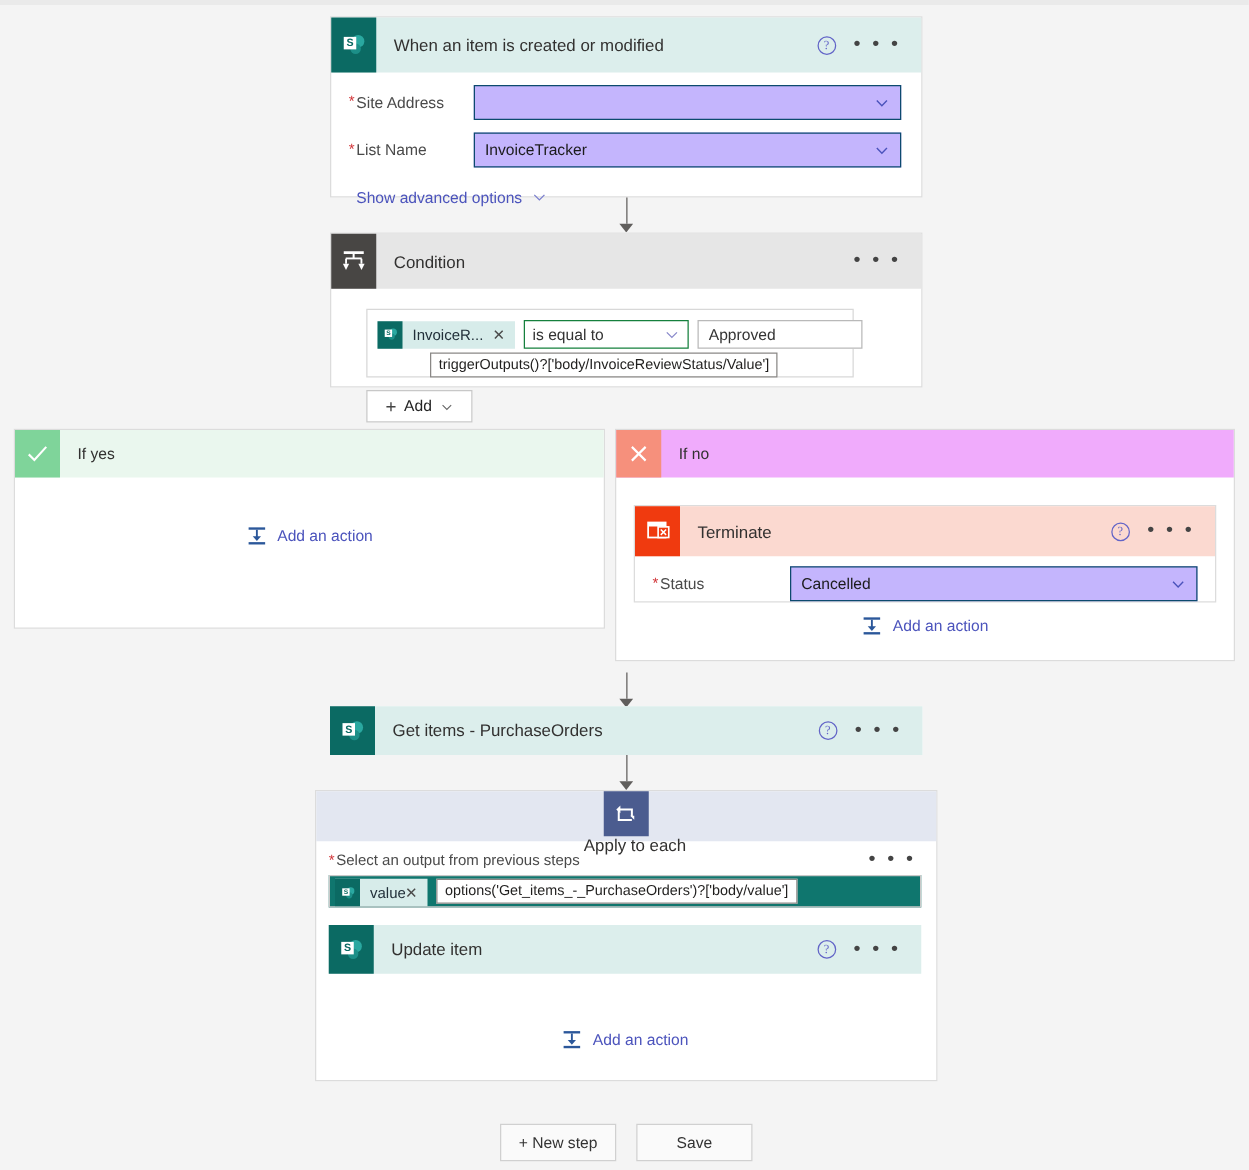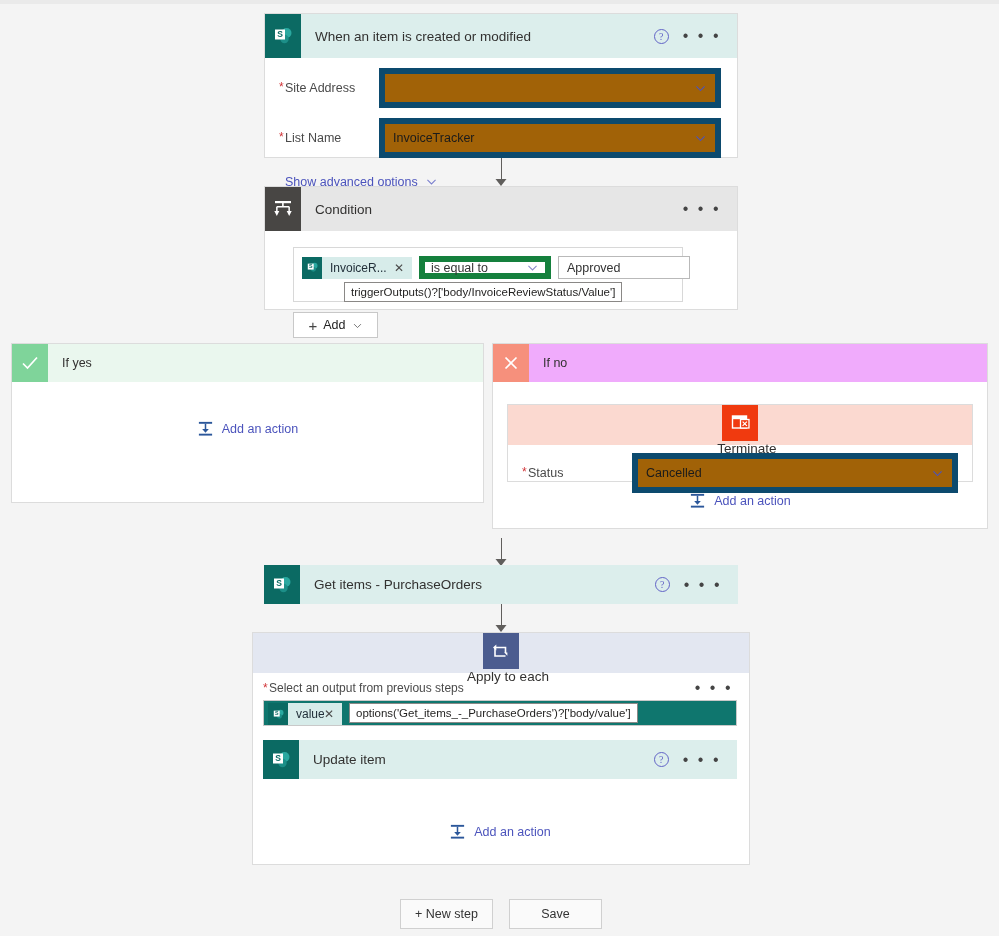--- a/index.html
+++ b/index.html
@@ -69,23 +69,23 @@
   .flabel {
     width: 100px; flex: 0 0 100px;
     font-size: 12.5px; color: #4a4a4a;
     position: relative; padding-left: 6px;
   }
   .req-star {
     color: #d13438; position: absolute; left: 0; top: -1px; font-size: 12px;
   }
   .fctrl {
     flex: 1;
-    height: 40px;
-    border: 6px solid #0c4a6e;
-    background: #a16207;
+    height: 28px;
+    border: 1px solid #0c4a6e;
+    background: #c4b5fd;
     display: flex; align-items: center;
     padding: 0 8px;
     font-size: 12.5px;
     color: #1b1b1b;
     position: relative;
   }
   .chev {
     margin-left: auto;
     width: 13px; height: 13px;
   }
@@ -114,21 +114,21 @@
   .cond-row { display:flex; align-items:center; gap: 7px; }
   .token {
     display:flex; align-items:center;
     background:#d7ecea; height: 22px; padding-right:8px;
     width: 110px; flex: 0 0 110px;
   }
   .token-ico { width:20px; height:22px; background:#0b6a63; display:flex;align-items:center;justify-content:center; flex:0 0 20px;}
   .token-label { font-size:12px; color:#22303a; margin-left:8px; white-space:nowrap; overflow:hidden; }
   .token-x { margin-left:auto; font-size:12px; color:#4a4a4a; cursor:pointer; }
   .sel-ctrl {
-    height: 23px; border:6px solid #15803d; background:#fff;
+    height: 23px; border:1px solid #15803d; background:#fff;
     display:flex; align-items:center; padding:0 6px; font-size:12.5px;
     width: 132px; flex:0 0 132px;
   }
   .val-ctrl {
     height: 23px; border:1px solid #b9b9b9; background:#fff;
     display:flex; align-items:center; padding:0 8px; font-size:12.5px;
     width: 132px; flex:0 0 132px;
   }
   .tooltip {
     position:absolute;
@@ -322,21 +322,21 @@
     <div class="branch-head no-head">
       <div class="branch-sq no-sq">
         <svg width="18" height="18" viewBox="0 0 18 18">
           <path d="M3.5 3.5 L14.5 14.5 M14.5 3.5 L3.5 14.5" stroke="#ffffff" stroke-width="1.7"></path>
         </svg>
       </div>
       <span class="branch-title">If no</span>
     </div>
 
     <div class="card" style="left:14px; top:60px; width:466px; height:78px;">
-      <div class="card-header term-head" style="height:40px;flex-direction:column;">
+      <div class="card-header term-head" style="height:40px;">
         <div class="term-sq">
           <svg width="21" height="20" viewBox="0 0 21 20">
             <rect x="2.5" y="3" width="14" height="12" fill="none" stroke="#ffffff" stroke-width="1.4"></rect>
             <rect x="2.5" y="3" width="14" height="3.2" fill="#ffffff"></rect>
             <rect x="10.5" y="6.5" width="8.5" height="8.5" fill="#f03a0f" stroke="#ffffff" stroke-width="1.3"></rect>
             <path d="M12.6 8.6 L16.9 12.9 M16.9 8.6 L12.6 12.9" stroke="#ffffff" stroke-width="1.2"></path>
           </svg>
         </div>
         <span class="card-title">Terminate</span>
         <div class="hdr-actions">

